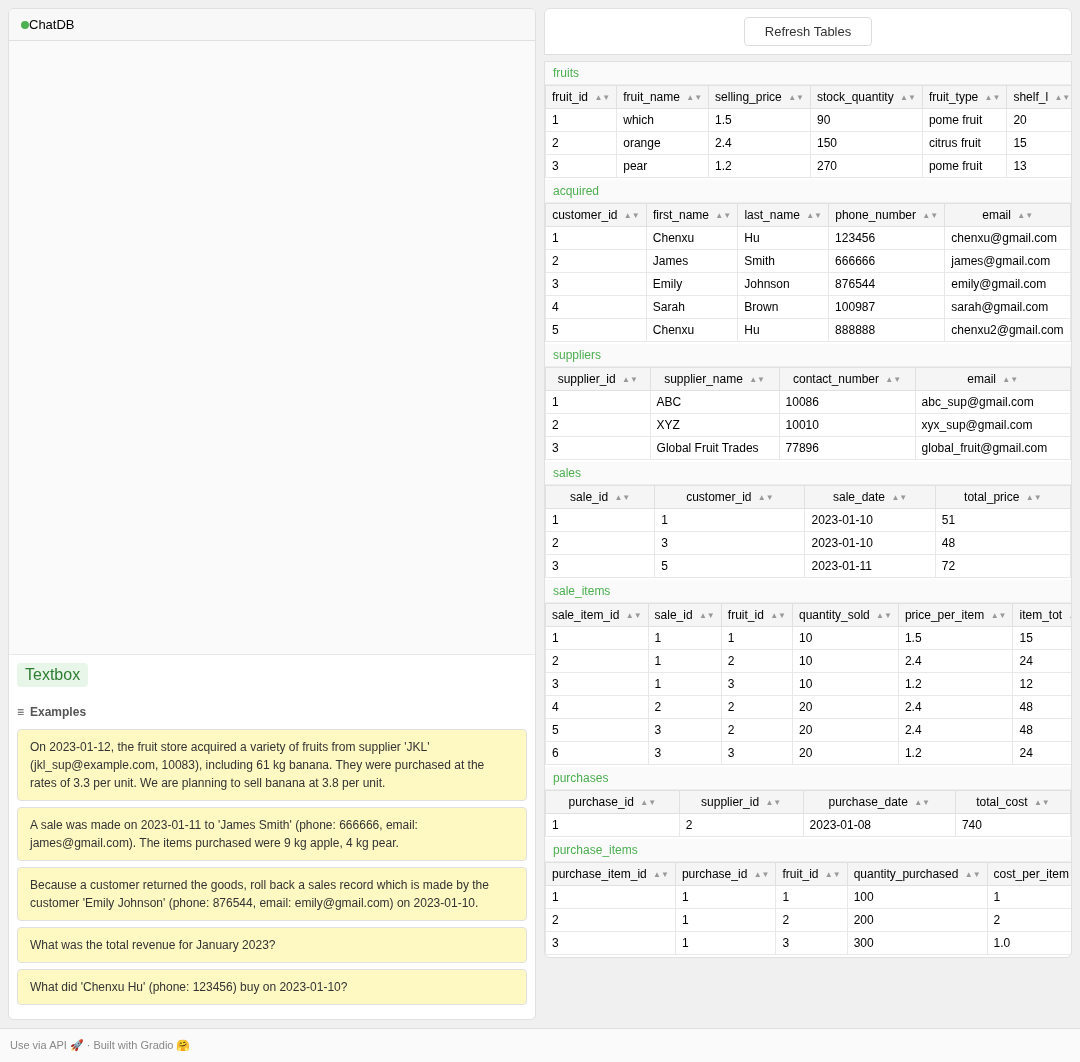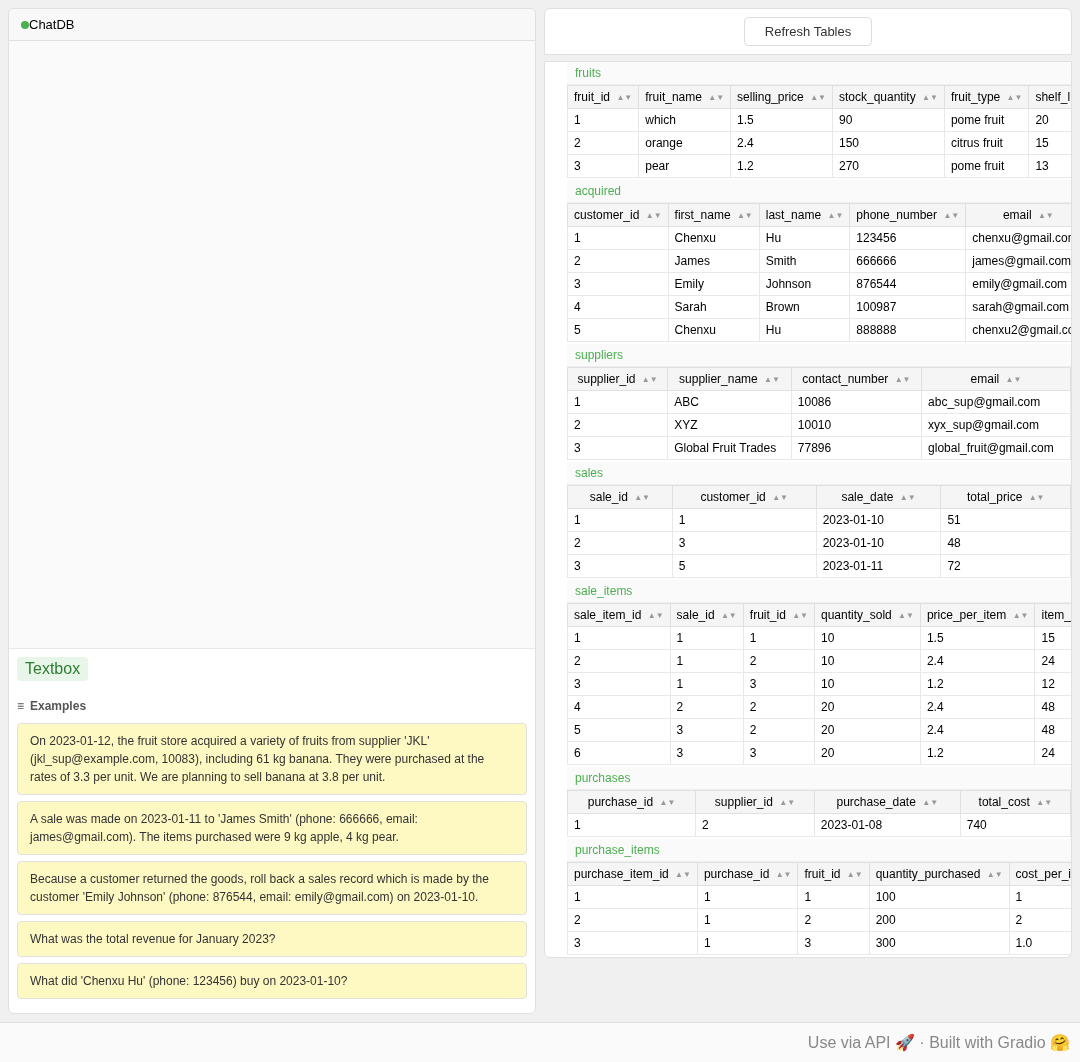--- a/index.html
+++ b/index.html
@@ -119,21 +119,20 @@
     .tables-container {
       background: #fff;
       border: 1px solid #e0e0e0;
       border-radius: 0 0 6px 6px;
       overflow: hidden;
     }
 
     
     .table-section {
       margin-bottom: 2px;
-      margin-left: 22px;
     }
     .table-section-title {
       color: #4CAF50;
       font-size: 12px;
       font-weight: 500;
       padding: 4px 8px;
       background: #fafafa;
       border-bottom: 1px solid #eee;
     }
     .data-table {
@@ -160,23 +159,23 @@
       vertical-align: middle;
     }
     .data-table td {
       border: 1px solid #e8e8e8;
       padding: 4px 6px;
       white-space: nowrap;
     }
 
     
     .footer {
-      text-align: right;
+      text-align: left;
       padding: 10px;
-      font-size: 16px;
+      font-size: 11px;
       color: #888;
       border-top: 1px solid #e0e0e0;
       background: #fafafa;
     }
   </style>
 </head>
 <body>
 
 <div class="main-content">
 

